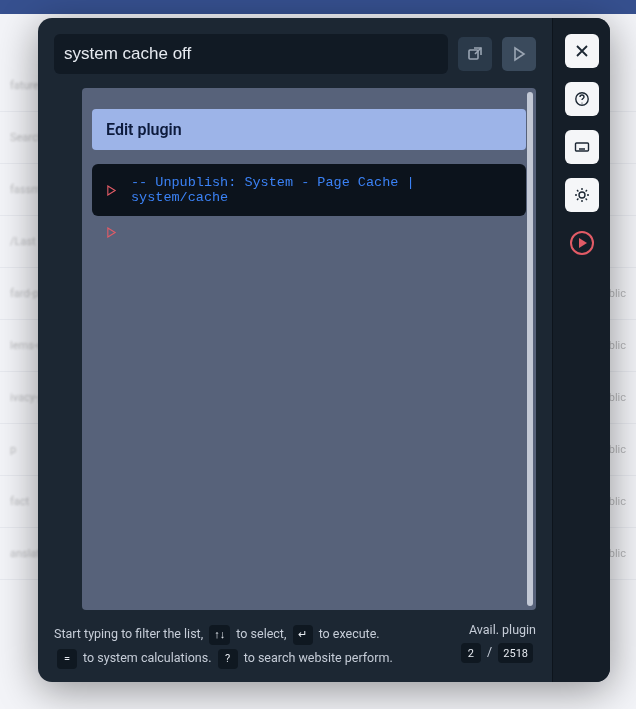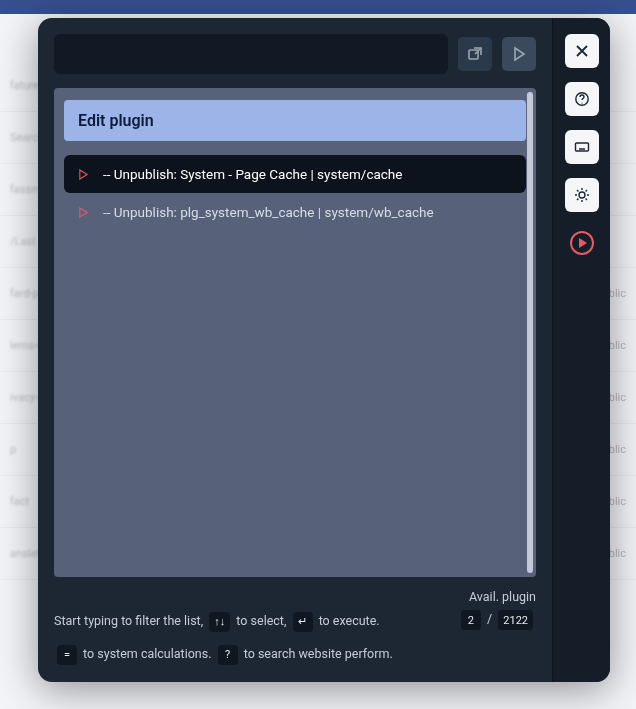--- a/index.html
+++ b/index.html
@@ -101,23 +101,24 @@
     cursor:pointer;
   }
   .sq-btn.light { background:#3a4a5c; }
   .sq-btn svg, .side-ic svg { width:16px; height:16px; display:block;}
 
   
   .results {
     flex: 1;
     background: #57627a;
     border-radius: 4px;
-    padding: 12px 10px;
+    padding: 21px 10px;
     overflow: hidden;
     position: relative;
+    margin-left: 28px;
   }
   .results::after{
     content:"";
     position:absolute; right:3px; top:4px; bottom:4px; width:6px;
     background:#c3c9d6; border-radius:3px;
   }
   .group-head {
     background: #9db4e8;
     color: #0d1b3d;
     font-weight: 600;
@@ -129,35 +130,36 @@
   .result-item {
     display:flex; align-items:center; gap:14px;
     padding: 11px 14px;
     border-radius: 6px;
     color: #d7dde6;
     font-size: 13.5px;
     cursor:pointer;
   }
   .result-item.active {
     background: #0c131c;
-    color: #ffffff;
+    color: #3b82f6;
+    font-family: Liberation Mono, monospace;
   }
   .tri-icon { color:#e25b66; flex-shrink:0; }
   .tri-icon svg{width:11px;height:11px;display:block;}
 
   
   .footer {
     margin-top: 12px;
     display:flex;
     justify-content: space-between;
     align-items: flex-start;
     color:#c6cdd8;
     font-size:12.5px;
   }
-  .hints { line-height: 33px; margin-top: 15px; }
+  .hints { line-height: 24px; }
   .key {
     display:inline-flex; align-items:center; justify-content:center;
     min-width:20px; height:20px;
     background:#0f1821;
     border-radius:4px;
     padding:0 5px;
     margin:0 3px;
     color:#e6eaf0;
     font-size:11px;
     vertical-align:middle;
@@ -224,20 +226,21 @@
       <span class="lab">anslations</span>
       <span class="pub">Public</span>
     </div>
   </div>
 
 <div class="modal">
   <div class="main-col">
 
     <div class="search-row">
       <div class="search-wrap">
+        <input class="search-input" value="system cache off" style="">
         <span class="clear-btn">
           <svg viewBox="0 0 16 16" fill="none" stroke="currentColor" stroke-width="1.6">
               <path d="M3 3l10 10M13 3L3 13"></path>
             </svg>
         </span>
       </div>
       <div class="sq-btn">
         <svg viewBox="0 0 16 16" fill="none" stroke="currentColor" stroke-width="1.6">
             <rect x="2" y="4" width="9" height="9" rx="1"></rect>
             <path d="M7 2h7v7"></path>
@@ -261,21 +264,20 @@
               </svg>
             </span>
             <span>-- Unpublish: System - Page Cache | system/cache</span>
           </div>
           <div class="result-item">
             <span class="tri-icon">
               <svg viewBox="0 0 12 12" fill="none" stroke="currentColor" stroke-width="1.2">
                 <path d="M2 1l8 5-8 5V1z"></path>
               </svg>
             </span>
-            <span>-- Unpublish: plg_system_wb_cache | system/wb_cache</span>
           </div>
         </div>
     </div>
 
     <div class="footer">
       <div class="hints">
         <div>
           <span>Start typing to filter the list,</span>
           <span class="key">↑↓</span>
           <span>to select,</span>
@@ -287,21 +289,21 @@
           <span>to system calculations.</span>
           <span class="key">?</span>
           <span>to search website perform.</span>
         </div>
       </div>
       <div class="avail">
         <div>Avail. plugin</div>
         <div class="row2">
           <span class="key">2</span>
           <span>/</span>
-          <span class="key">2122</span>
+          <span class="key">2518</span>
         </div>
       </div>
     </div>
 
   </div>
 
   <div class="side-col">
     <div class="side-ic">
       <svg viewBox="0 0 16 16" fill="none" stroke="currentColor" stroke-width="1.8">
           <path d="M3 3l10 10M13 3L3 13"></path>

